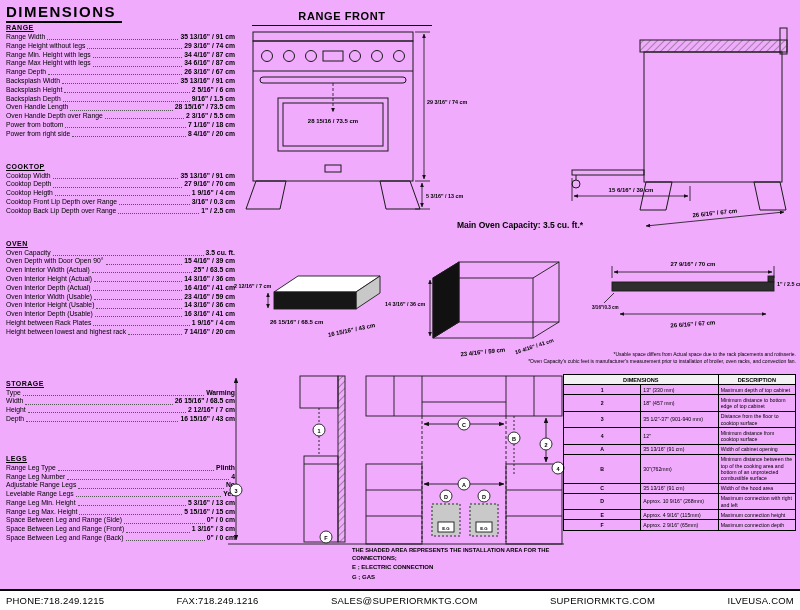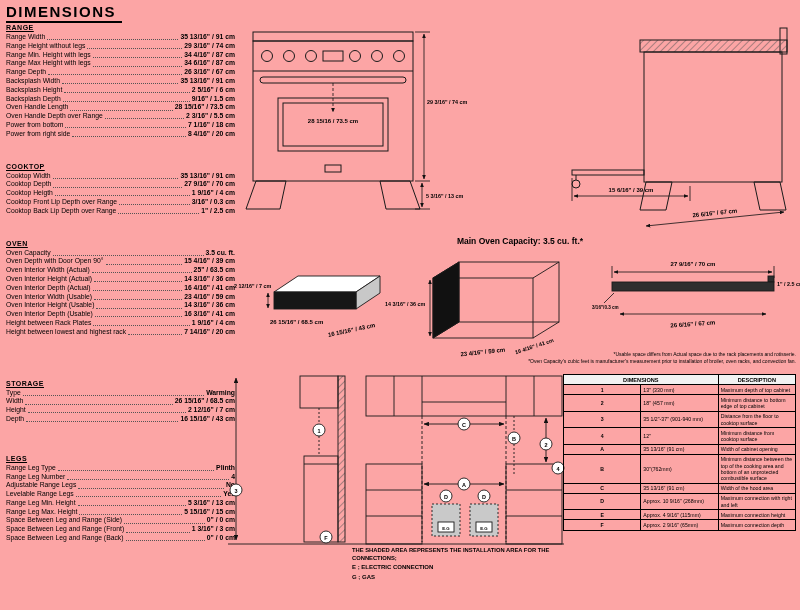--- a/index.html
+++ b/index.html
@@ -1,18 +1,18 @@
 <!DOCTYPE html>
 <html><head>
 <meta charset="utf-8">
 <style>
   *{box-sizing:border-box;margin:0;padding:0}
   html,body{background:#fff}
   body{font-family:"Liberation Sans",sans-serif;color:#000}
-  .page{position:relative;width:800px;height:610px;background:#fca5a5;overflow:hidden}
+  .page{position:relative;width:800px;height:610px;background:#f0abfc;overflow:hidden}
   .abs{position:absolute}
   .page-title{left:6px;top:3px;font-size:15px;font-weight:bold;letter-spacing:1.5px;border-bottom:2px solid #000;padding:0 6px 1px 0}
   .spec-col{left:6px;top:24px;width:229px}
   .spec-section{margin-bottom:24px}
   .sec-range{margin-bottom:24px}.sec-cooktop{margin-bottom:24px}.sec-oven{margin-bottom:43px}.sec-storage{margin-bottom:31px}.sec-legs{margin-bottom:0}
   .spec-heading{font-size:7px;font-weight:bold;text-decoration:underline;letter-spacing:.5px;margin-bottom:2px}
   .spec-row{display:flex;align-items:flex-end;font-size:6.8px;line-height:8.8px;white-space:nowrap}
   .spec-label{flex:0 0 auto}
   .spec-fill{flex:1 1 auto;border-bottom:1px dotted #555;margin:0 2px 1.5px 2px;min-width:4px}
   .spec-value{flex:0 0 auto;font-weight:bold}
@@ -308,20 +308,21 @@
 
           <div class="spec-row">
             <span class="spec-label">Space Between Leg and Range (Back)</span>
             <span class="spec-fill"></span>
             <span class="spec-value">0" / 0 cm</span>
           </div>
         </div>
     </div>
   </div>
 
+  <div class="abs view-title" style="left:252px;top:10px;width:180px">RANGE FRONT</div>
 
   <svg class="abs" style="left:238px;top:26px" width="240" height="218" viewBox="0 0 240 218">
     <defs>
       <marker id="fa" markerWidth="6" markerHeight="5" refX="5.5" refY="2.5" orient="auto-start-reverse">
           <path d="M0,0L6,2.5L0,5Z" fill="#111"></path>
         </marker>
     </defs>
     <g stroke="#1a1a1a" stroke-width="1" fill="none">
       <rect x="15" y="6" width="160" height="9"></rect>
       <rect x="15" y="15" width="160" height="140"></rect>
@@ -375,21 +376,21 @@
     <g stroke="#111" stroke-width="0.8" fill="none">
       <line x1="14" y1="152" x2="14" y2="175"></line>
       <line x1="132" y1="160" x2="132" y2="175"></line>
       <line x1="16" y1="170" x2="130" y2="170" marker-start="url(#sa)" marker-end="url(#sa)"></line>
       <line x1="88" y1="200" x2="226" y2="186" marker-start="url(#sa)" marker-end="url(#sa)"></line>
     </g>
     <text class="dim" x="73" y="166" text-anchor="middle">15 6/16" / 39 cm</text>
     <text class="dim" x="157" y="189" text-anchor="middle" transform="rotate(-6 157 189)">26 6/16" / 67 cm</text>
   </svg>
 
-  <div class="abs capacity" style="left:420px;top:236px;width:200px">Main Oven Capacity: 3.5 cu. ft.*</div>
+  <div class="abs capacity" style="left:420px;top:220px;width:200px">Main Oven Capacity: 3.5 cu. ft.*</div>
 
   <svg class="abs" style="left:234px;top:252px" width="160" height="100" viewBox="0 0 160 100">
     <defs>
       <marker id="ta" markerWidth="6" markerHeight="5" refX="5.5" refY="2.5" orient="auto-start-reverse">
           <path d="M0,0L6,2.5L0,5Z" fill="#111"></path>
         </marker>
     </defs>
     <g stroke="#1a1a1a" stroke-width="0.9">
       <polygon points="40,40 122,40 146,24 64,24" fill="#ffffff"></polygon>
       <polygon points="122,40 146,24 146,41 122,57" fill="#c8c8c8"></polygon>
@@ -590,14 +591,21 @@
         </tr>
 
         <tr>
           <td class="c-key">F</td>
           <td class="c-dim">Approx. 2 9/16" (65mm)</td>
           <td class="c-desc">Maximum connection depth</td>
         </tr>
       </tbody>
   </table>
 
+  <div class="abs footer">
+    <span>PHONE:718.249.1215</span>
+    <span>FAX:718.249.1216</span>
+    <span>SALES@SUPERIORMKTG.COM</span>
+    <span>SUPERIORMKTG.COM</span>
+    <span>ILVEUSA.COM</span>
+  </div>
 
 </div>
 
 </body></html>

